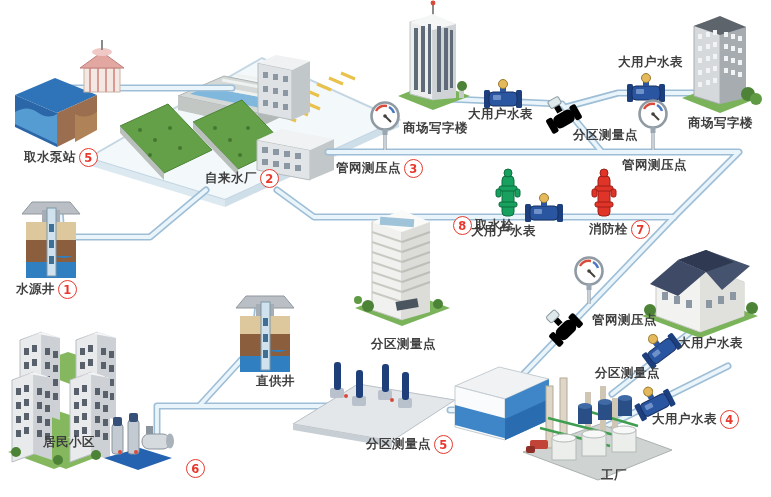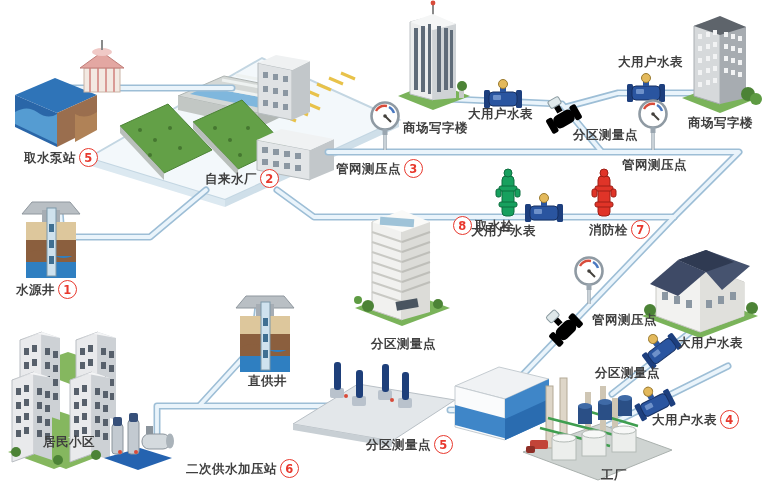--- a/index.html
+++ b/index.html
@@ -7,21 +7,21 @@
     position:relative;width:771px;height:497px;background:#ffffff;overflow:hidden;
     font-family:"DejaVu Sans","Liberation Sans",sans-serif;
     border-right:1px solid #e3e3e3;border-bottom:1px solid #e3e3e3;
   }
   #net{position:absolute;left:0;top:0;}
   .pipe-o{fill:none;stroke:#9dbed6;stroke-width:7;stroke-linejoin:round;stroke-linecap:round;}
   .pipe-i{fill:none;stroke:#eaf4fb;stroke-width:3.8;stroke-linejoin:round;stroke-linecap:round;}
   .stem-o{fill:none;stroke:#9aa6b0;stroke-width:3.4;}
   .stem-i{fill:none;stroke:#dde4e9;stroke-width:1.4;}
   .lbl{
-    position:absolute;display:flex;align-items:flex-end;gap:3px;white-space:nowrap;
+    position:absolute;display:flex;align-items:center;gap:3px;white-space:nowrap;
     font-size:12.5px;font-weight:600;color:#3f3f3f;letter-spacing:.5px;
   }
   .lbl .num{
     display:inline-flex;align-items:center;justify-content:center;
     width:17px;height:17px;border:1.6px solid #e8382d;border-radius:50%;
     color:#e8382d;font-size:11.5px;font-weight:700;background:#fff;flex:none;
   }
 </style>
 </head>
 <body>
@@ -470,24 +470,23 @@
     <span class="num">2</span>
   </span>
   <span class="lbl" style="left:16px;top:280px">
     <span>水源井</span>
     <span class="num">1</span>
   </span>
   <span class="lbl" style="left:43px;top:434px">
     <span>居民小区</span>
   </span>
   <span class="lbl" style="left:186px;top:459px">
-    <span>二次供水加压站</span>
     <span class="num">6</span>
   </span>
-  <span class="lbl" style="left:248px;top:373px">
+  <span class="lbl" style="left:256px;top:373px">
     <span>直供井</span>
   </span>
   <span class="lbl" style="left:371px;top:336px">
     <span>分区测量点</span>
   </span>
   <span class="lbl" style="left:366px;top:435px">
     <span>分区测量点</span>
     <span class="num">5</span>
   </span>
   <span class="lbl" style="left:601px;top:467px">

